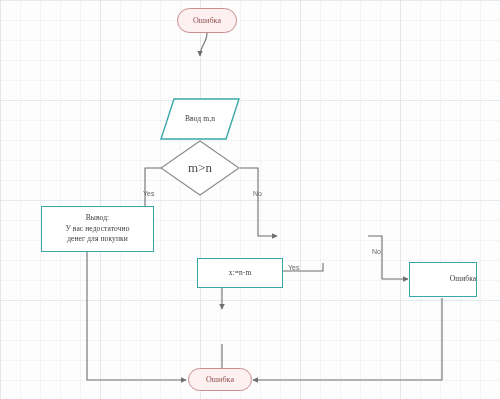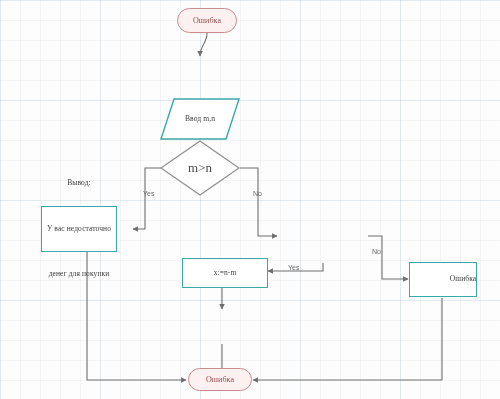--- a/index.html
+++ b/index.html
@@ -143,31 +143,31 @@
   <div class="node decision" style="left:160px; top:140px; width:80px; height:56px;">
     <svg class="dec-shape" viewBox="0 0 80 56" preserveAspectRatio="none">
       <polygon points="40,1 79,28 40,55 1,28" fill="#ffffff" stroke="#8a8a8a" stroke-width="1.1"></polygon>
     </svg>
     <span class="dec-label">m&gt;n</span>
   </div>
 
   <div class="edge-label" style="left:143px; top:190px;">Yes</div>
   <div class="edge-label" style="left:253px; top:190px;">No</div>
 
-  <div class="node process multi-line" style="left:41px; top:206px; width:76px; height:46px; flex-direction:column;gap:35px;">
+  <div class="node process multi-line" style="left:41px; top:206px; width:113px; height:46px; flex-direction:column;">
     <span>Вывод:</span>
     <span>У вас недостаточно</span>
     <span>денег для покупки</span>
   </div>
 
 
   <div class="edge-label" style="left:288px; top:264px;">Yes</div>
   <div class="edge-label" style="left:372px; top:248px;">No</div>
 
-  <div class="node process" style="left:182px; top:258px; width:86px; height:30px;">
+  <div class="node process" style="left:197px; top:258px; width:86px; height:30px;">
     <span>x:=n-m</span>
   </div>
 
 
   <div class="node process" style="left:409px; top:262px; width:68px; height:35px;padding-left:40px;">
     <span>Ошибка</span>
   </div>
 
   <div class="node terminal" style="left:188px; top:368px; width:64px; height:23px;">
     <span>Ошибка</span>

